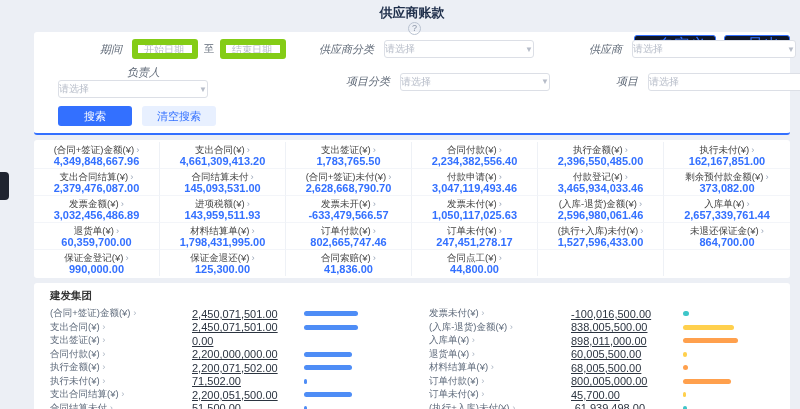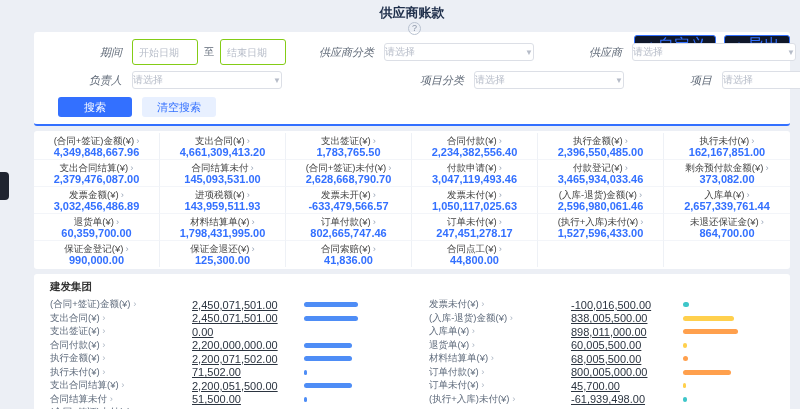--- a/index.html
+++ b/index.html
@@ -36,22 +36,22 @@
     padding:7px 24px 7px 24px; border-bottom:2px solid #3370ff;
   }
   .filter-row{ display:flex; align-items:center; margin-bottom:6px; }
   .field{ display:flex; align-items:center; margin-right:24px; }
   .field-label{ width:64px; text-align:right; font-size:11px; color:#606a78; margin-right:10px; white-space:nowrap;font-style:italic; }
   .ctrl{ height:18px; border:1px solid #dcdfe6; border-radius:3px; background:#fff;
     display:flex; align-items:center; padding:0 0; font-size:10px; color:#b6bcc8; cursor:pointer; }
   .select{ width:150px; justify-content:space-between; }
   .select.wide{ width:164px; }
   .chev{ color:#b6bcc8; font-size:8px; margin-left:6px; }
-  .date-input{ width:66px; height:18px; border:1px solid #84cc16; border-radius:3px;
-    font-size:10px; padding:12px 6px; color:#333; outline:none; font-family:inherit; }
+  .date-input{ width:66px; height:18px; border:6px solid #84cc16; border-radius:3px;
+    font-size:10px; padding:4px 6px; color:#333; outline:none; font-family:inherit; }
   .date-input::placeholder{ color:#b6bcc8; }
   .to-label{ font-size:10px; color:#606a78; margin:0 6px; }
   .filter-buttons{ display:flex; gap:10px; margin-top:8px; }
   .btn-primary{ width:74px; height:20px; background:#3370ff; color:#fff; border:none;
     border-radius:3px; font-size:11px; cursor:pointer; font-family:inherit; }
   .btn-light{ width:74px; height:20px; background:#e8f0ff; color:#3370ff; border:none;
     border-radius:3px; font-size:11px; cursor:pointer; font-family:inherit; }
 
   
   .stats-card{ margin-top:5px; background:#fff; border-radius:3px; padding:2px 0; }
@@ -123,21 +123,21 @@
       </div>
       <div class="field">
         <span class="field-label">供应商</span>
         <div class="ctrl select wide">
           <span>请选择</span>
           <span class="chev">▼</span>
         </div>
       </div>
     </div>
     <div class="filter-row">
-      <div class="field" style="margin-right:118px;">
+      <div class="field" style="margin-right:118px;flex-direction:column;">
         <span class="field-label">负责人</span>
         <div class="ctrl select">
           <span>请选择</span>
           <span class="chev">▼</span>
         </div>
       </div>
       <div class="field">
         <span class="field-label">项目分类</span>
         <div class="ctrl select">
           <span>请选择</span>

